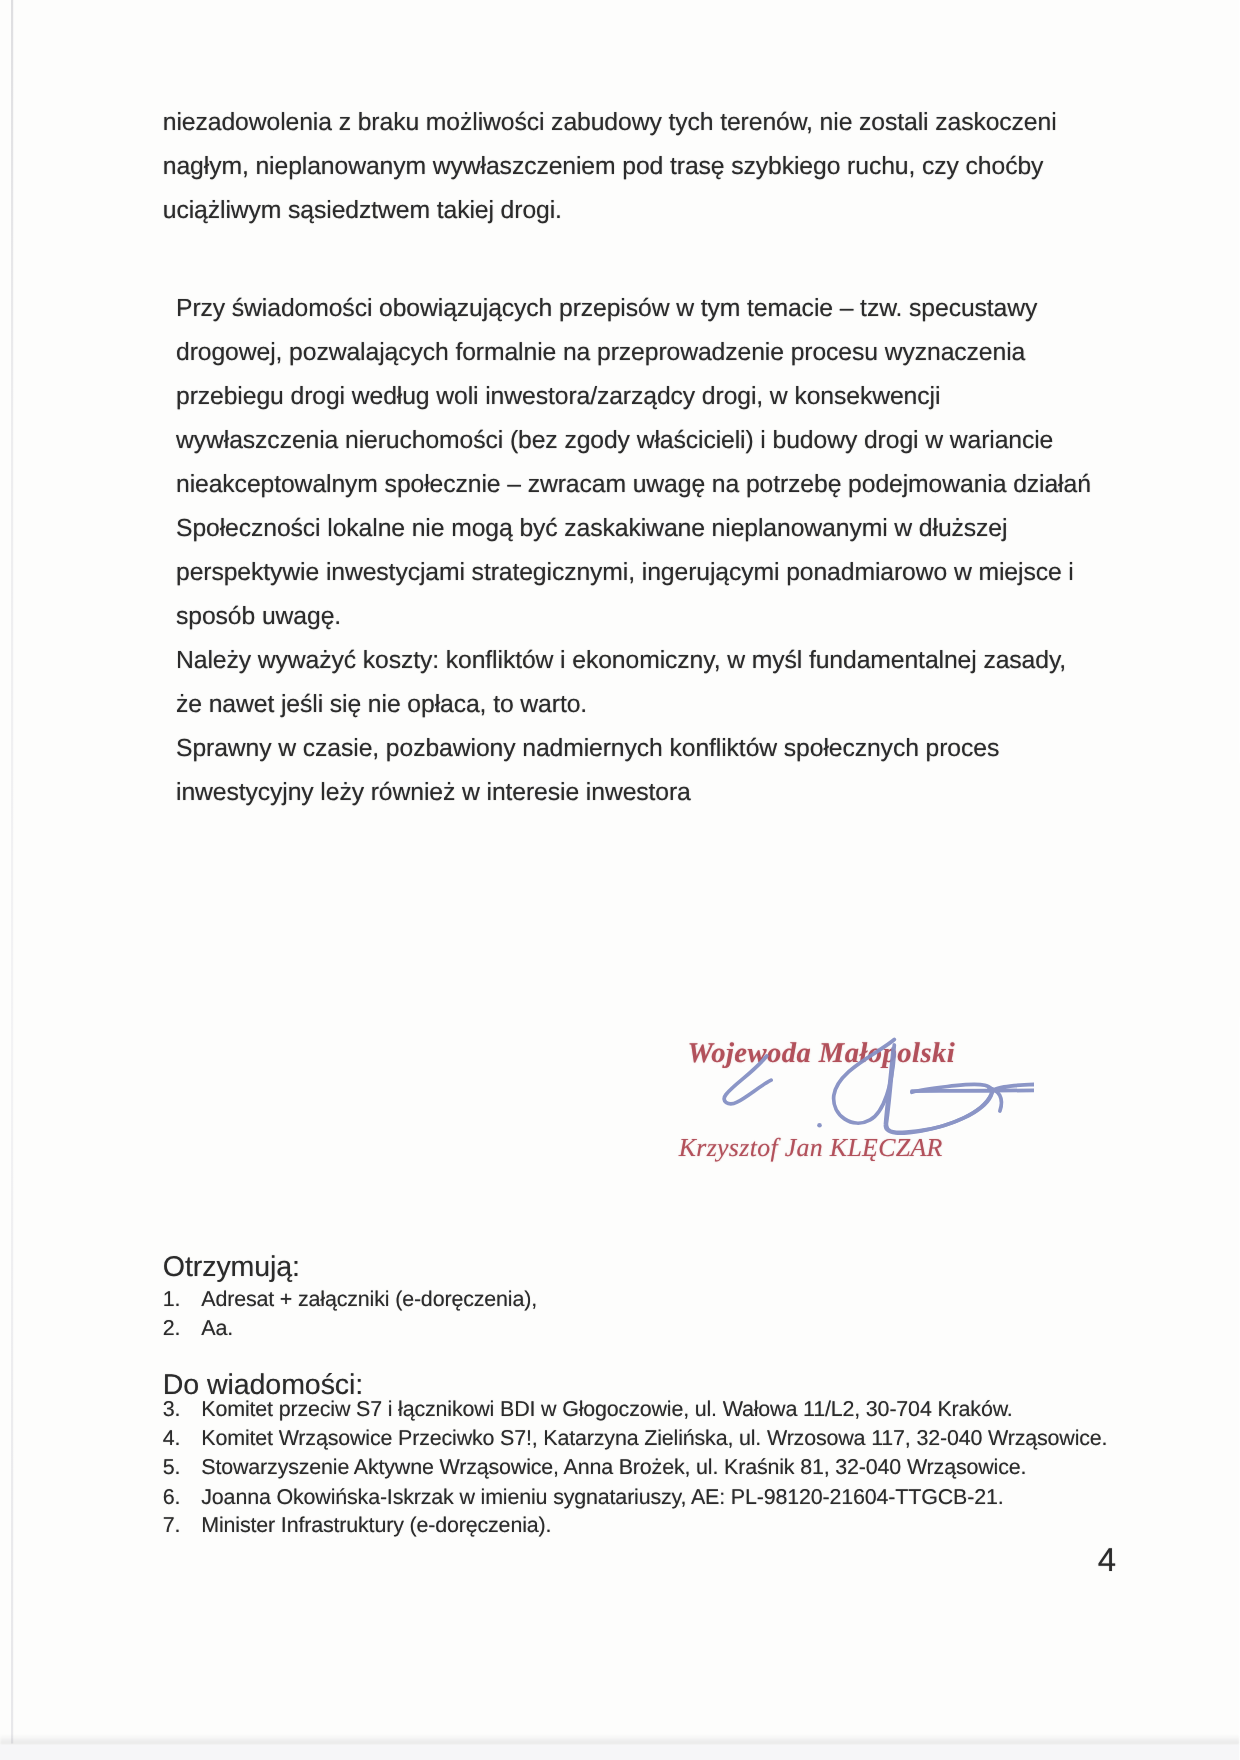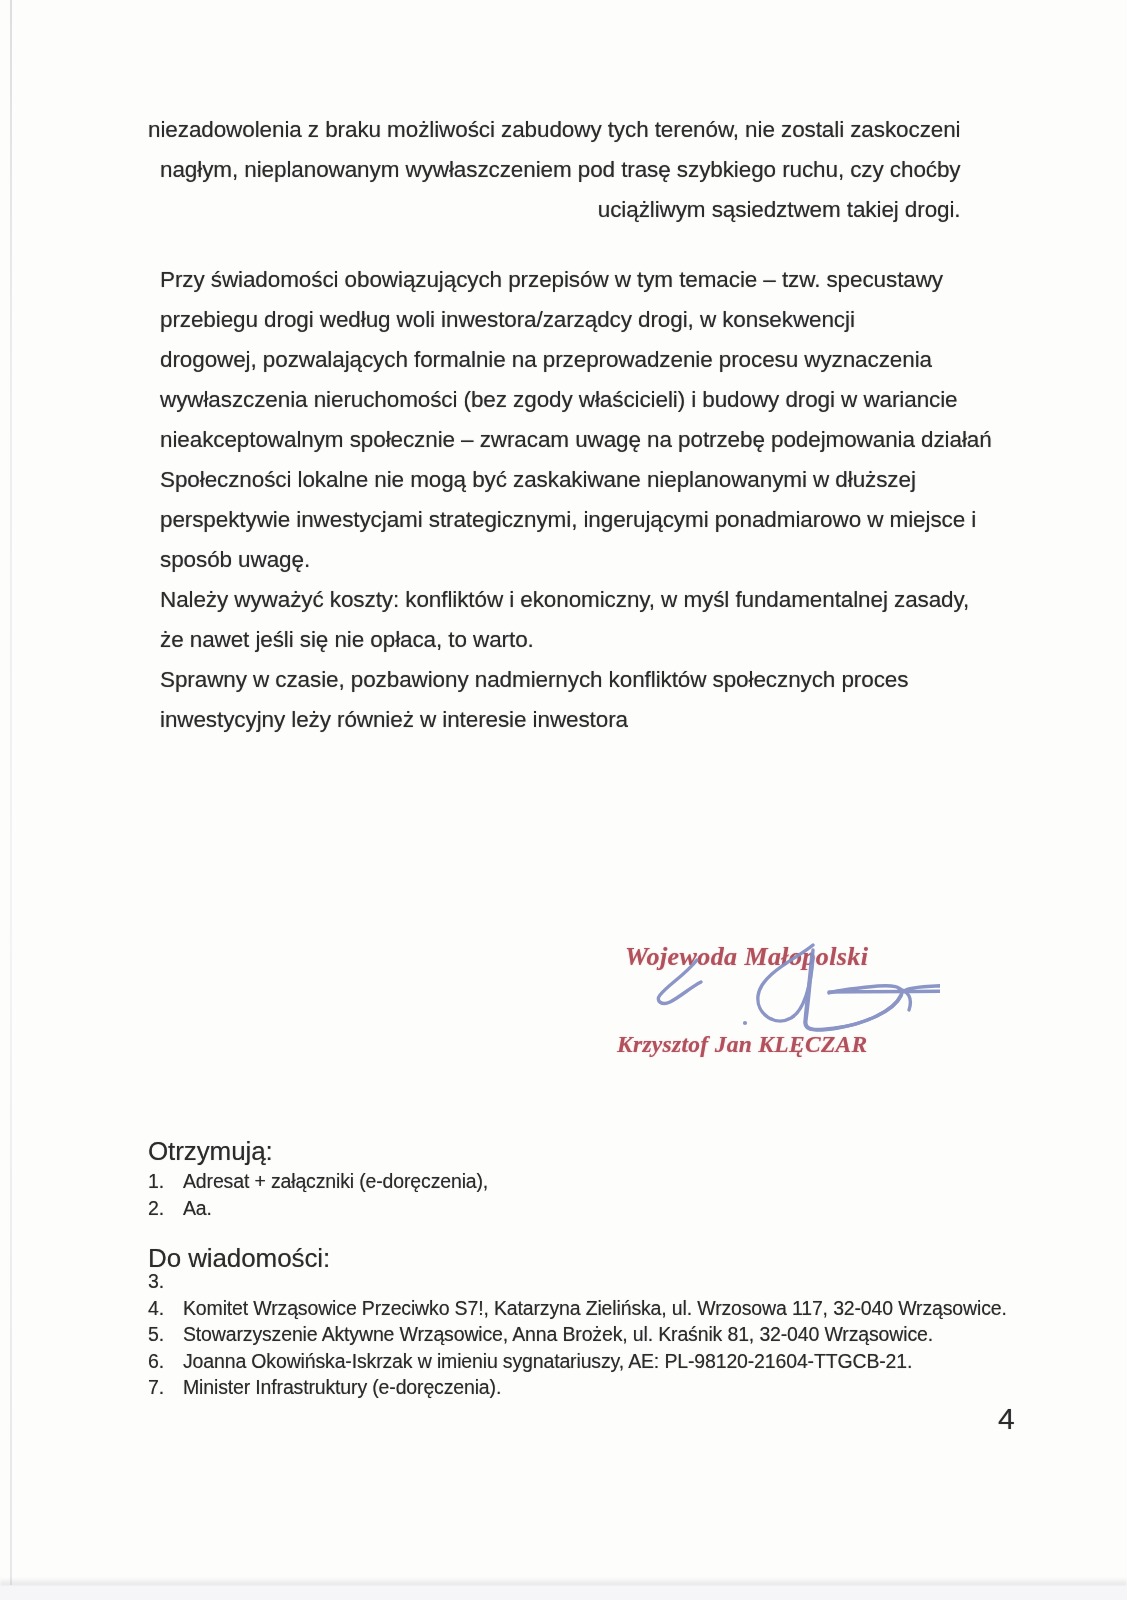--- a/index.html
+++ b/index.html
@@ -27,34 +27,34 @@
     background:#f6f6f8;
   }
   
   .para{
     position:absolute;left:148px;
     font-size:22.5px;line-height:40px;letter-spacing:-.1px;
     color:#2b2b2b;
     text-shadow:0 0 1px rgba(40,40,40,.55);
     white-space:nowrap;
   }
-  .para1{top:110px;text-align:right;}
+  .para1{top:91px;}
   .para2{top:260px;margin-left:12px;}
   .tline{height:40px;}
   
   .sig-title{
     position:absolute;left:625px;top:942px;
     font-family:"Liberation Serif",serif;font-style:italic;font-weight:bold;
     font-size:26px;letter-spacing:.4px;
     text-shadow:0 0 1.2px rgba(178,81,91,.55);
     white-space:nowrap;
   }
   .sig-name{
     position:absolute;left:617px;top:1031px;
-    font-family:"Liberation Serif",serif;font-style:italic;font-weight:bold;
+    font-family:"Liberation Serif",serif;font-style:italic;font-weight:normal;
     font-size:23.5px;letter-spacing:.3px;
     text-shadow:0 0 1.2px rgba(178,81,91,.55);
     white-space:nowrap;
   }
   .sig-ink{position:absolute;left:600px;top:935px;width:340px;height:115px;}
   
   .small-heading{
     position:absolute;left:148px;
     font-size:26px;letter-spacing:-.1px;color:#2b2b2b;
     text-shadow:0 0 .8px rgba(40,40,40,.5);
@@ -90,23 +90,23 @@
 
       <div class="tline">nagłym, nieplanowanym wywłaszczeniem pod trasę szybkiego ruchu, czy choćby</div>
 
       <div class="tline">uciążliwym sąsiedztwem takiej drogi.</div>
     </div>
 
   <div class="para para2">
 
       <div class="tline">Przy świadomości obowiązujących przepisów w tym temacie – tzw. specustawy</div>
 
+      <div class="tline">drogowej, pozwalających formalnie na przeprowadzenie procesu wyznaczenia</div>
+
       <div class="tline">przebiegu drogi według woli inwestora/zarządcy drogi, w konsekwencji</div>
-
-      <div class="tline">drogowej, pozwalających formalnie na przeprowadzenie procesu wyznaczenia</div>
 
       <div class="tline">wywłaszczenia nieruchomości (bez zgody właścicieli) i budowy drogi w wariancie</div>
 
       <div class="tline">nieakceptowalnym społecznie – zwracam uwagę na potrzebę podejmowania działań</div>
 
 
       <div class="tline">Społeczności lokalne nie mogą być zaskakiwane nieplanowanymi w dłuższej</div>
 
       <div class="tline">perspektywie inwestycjami strategicznymi, ingerującymi ponadmiarowo w miejsce i</div>
 
@@ -154,20 +154,21 @@
         <span class="num">2.</span>
         <span class="txt">Aa.</span>
       </div>
     </div>
 
   <div class="small-heading cc-heading">Do wiadomości:</div>
   <div class="dist-list cc-list">
 
       <div class="li">
         <span class="num">3.</span>
+        <span class="txt">Komitet przeciw S7 i łącznikowi BDI w Głogoczowie, ul. Wałowa 11/L2, 30-704 Kraków.</span>
       </div>
 
       <div class="li">
         <span class="num">4.</span>
         <span class="txt">Komitet Wrząsowice Przeciwko S7!, Katarzyna Zielińska, ul. Wrzosowa 117, 32-040 Wrząsowice.</span>
       </div>
 
       <div class="li">
         <span class="num">5.</span>
         <span class="txt">Stowarzyszenie Aktywne Wrząsowice, Anna Brożek, ul. Kraśnik 81, 32-040 Wrząsowice.</span>

